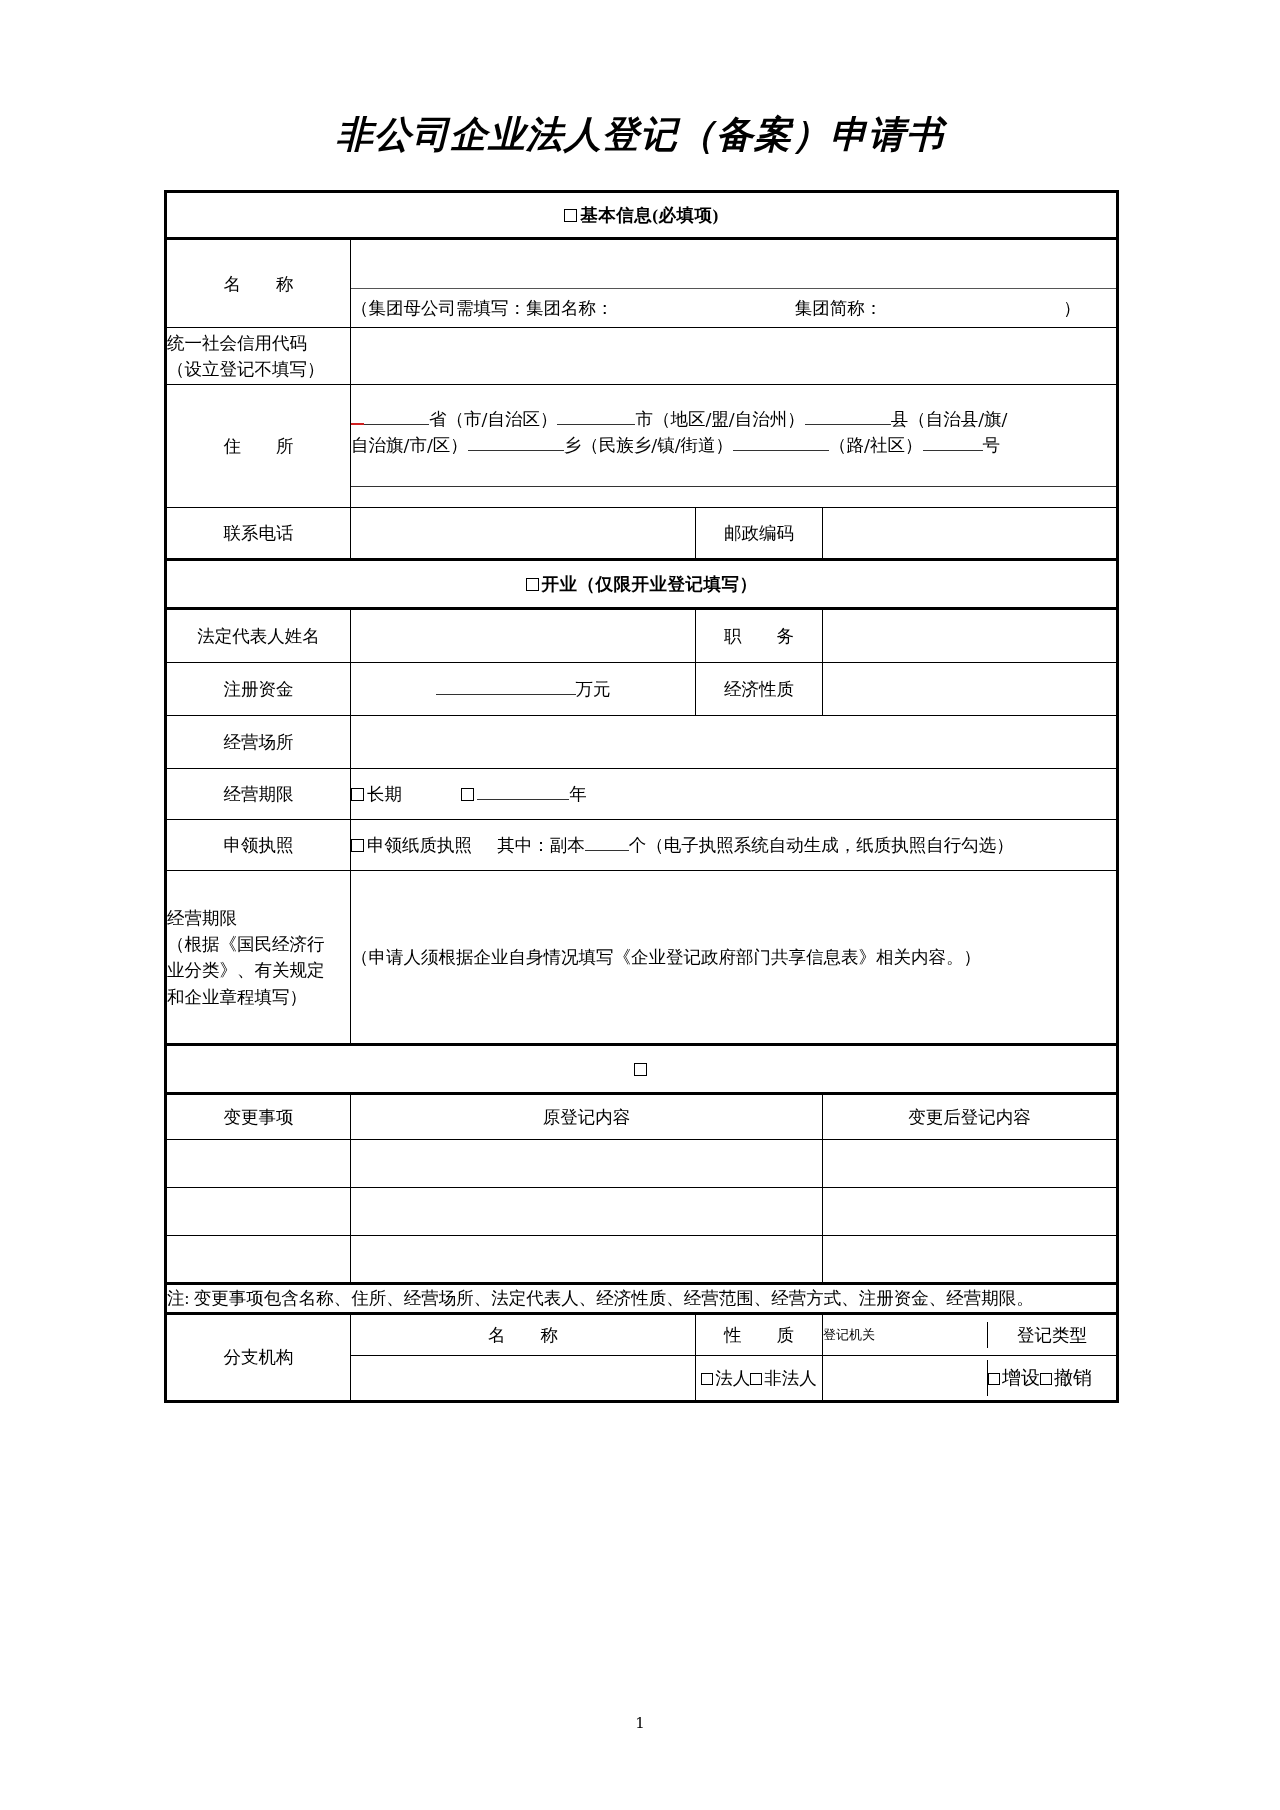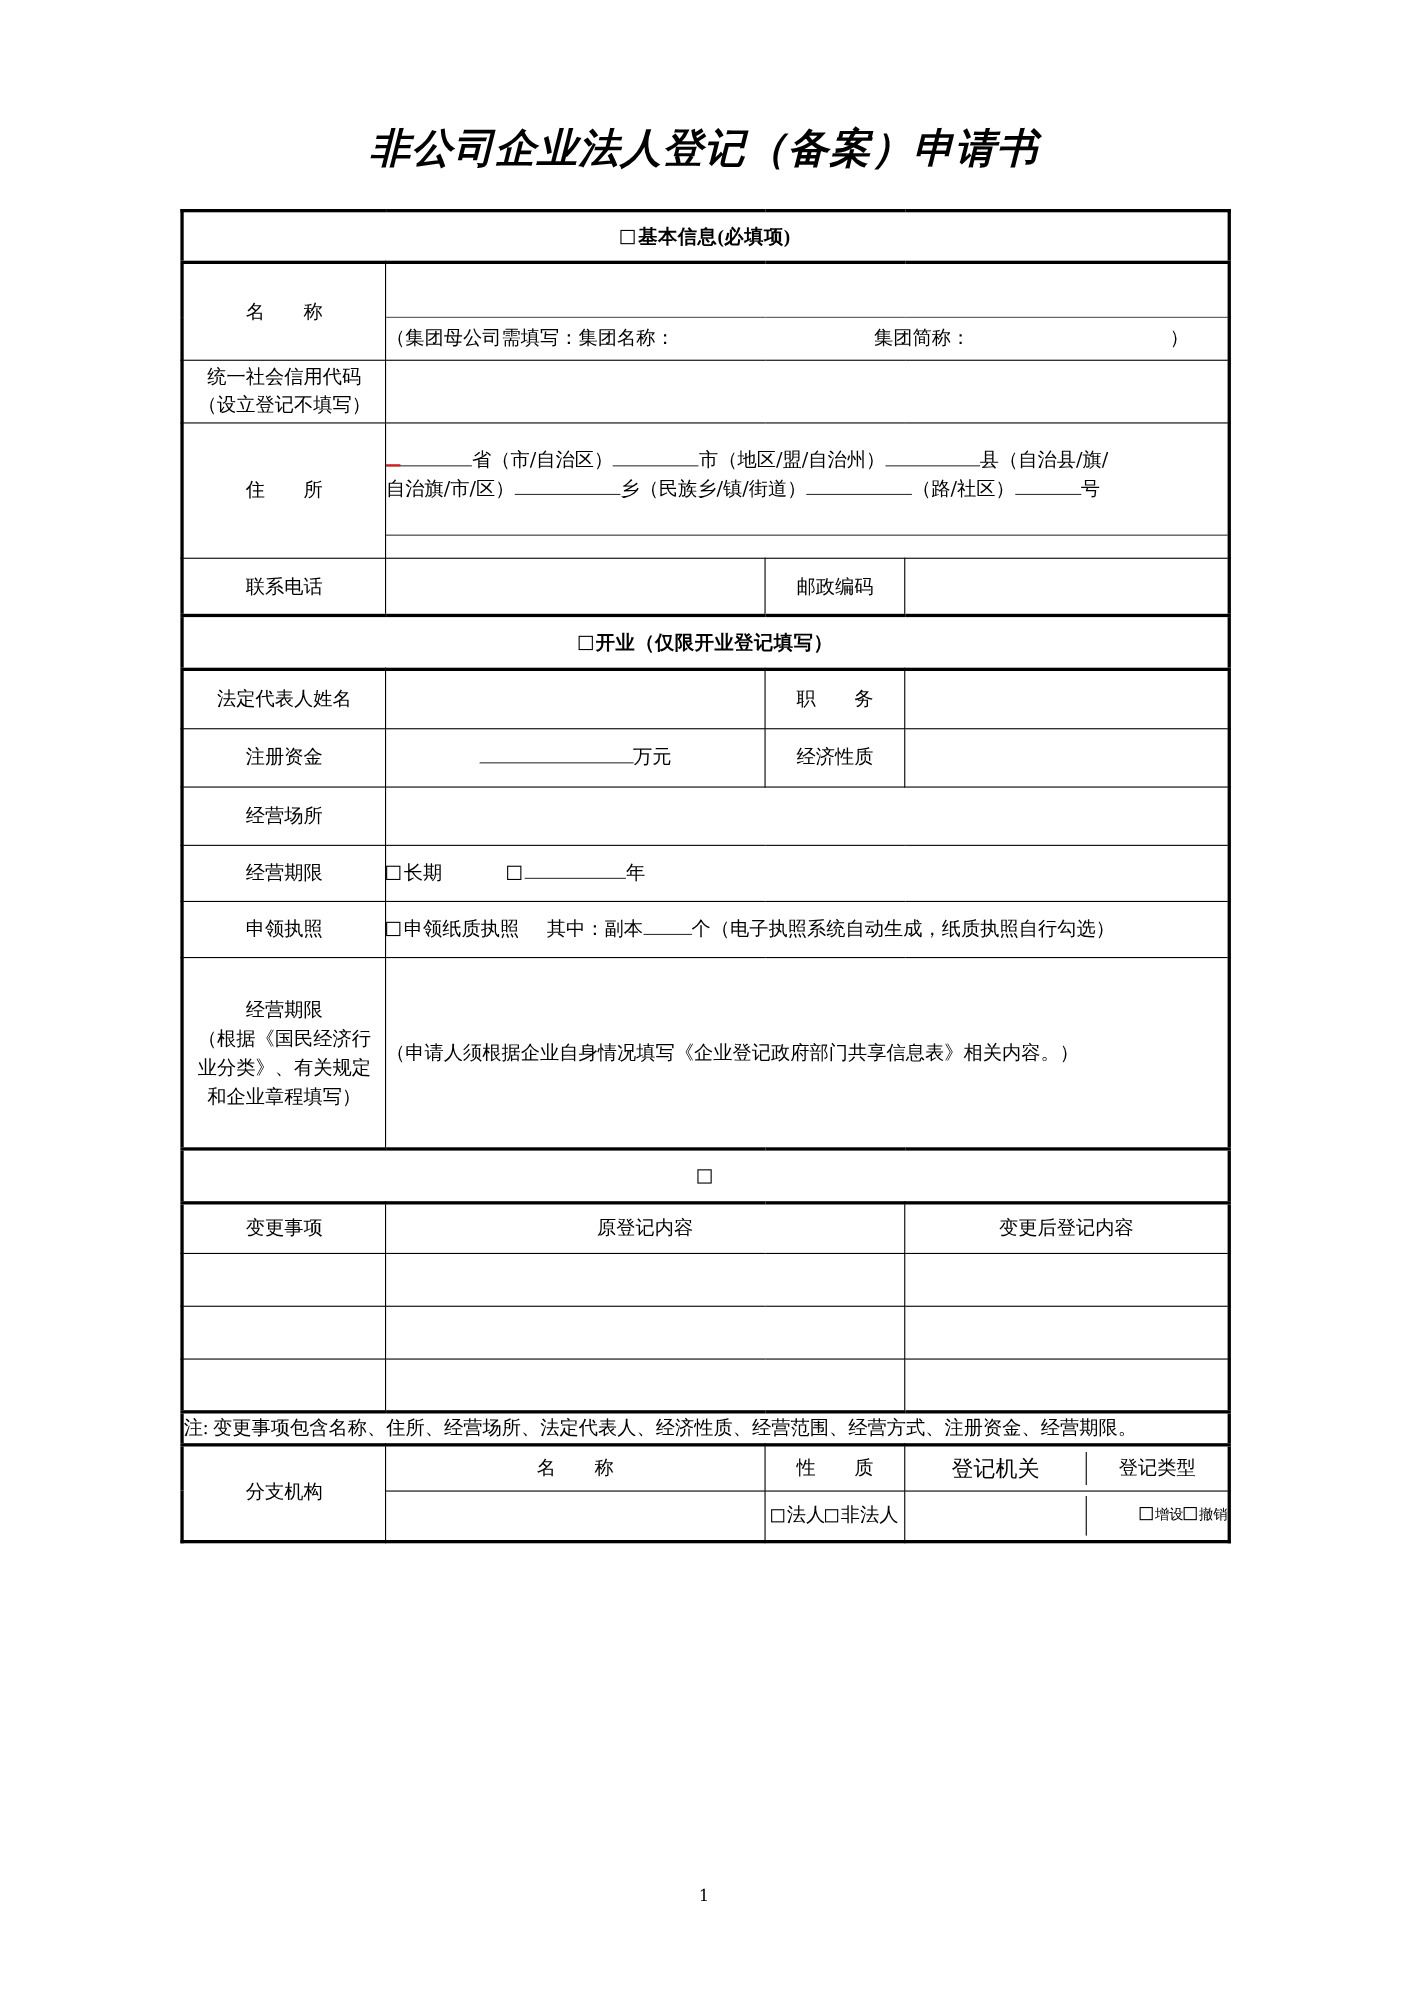--- a/index.html
+++ b/index.html
@@ -65,21 +65,20 @@
     font-weight: 700;
     height: 46px;
     letter-spacing: 0.5px;
   }
   .lbl {
     text-align: center;
     font-size: 17.5px;
     padding: 4px 6px;
   }
   .lbl-multi {
-    text-align: center;
     font-size: 16px;
     line-height: 1.62;
     padding: 6px 4px;
   }
   .cellbody { font-size: 17px; padding: 6px 10px; }
 
   .name-top { height: 48px; border-bottom: 1px solid #555 !important; }
   .name-bottom { height: 38px; }
   .group-line { font-size: 16.5px; padding: 2px 8px; white-space: nowrap; }
 
@@ -297,38 +296,38 @@
       </tr>
 
       <tr>
         <td rowspan="2" class="lbl">分支机构</td>
         <td class="branch-head">名　　称</td>
         <td class="branch-head">性　　质</td>
         <td class="branch-head" style="width:190px">
           <table style="width:100%;border-collapse:collapse;table-layout:fixed">
             <tbody>
                   <tr>
-              <td style="border:none;text-align:center;font-size:20px">登记机关</td>
+              <td style="border:none;text-align:left;font-size:13px">登记机关</td>
               <td style="border:none;border-left:1px solid #000;text-align:center;font-size:17.5px;width:128px">登记类型</td>
             </tr>
           </tbody>
               </table>
         </td>
       </tr>
       <tr>
         <td class="branch-val"></td>
         <td class="branch-val">
           <span class="cb-sm"></span><span>法人</span><span class="cb-sm"></span><span>非法人</span>
         </td>
         <td class="branch-val">
           <table style="width:100%;border-collapse:collapse;table-layout:fixed">
             <tbody>
                   <tr>
               <td style="border:none;height:36px"></td>
-              <td style="border:none;border-left:1px solid #000;text-align:right;font-size:13px;width:128px">
+              <td style="border:none;border-left:1px solid #000;text-align:left;font-size:19px;width:128px">
                 <span class="cb-sm"></span><span>增设</span><span class="cb-sm"></span><span>撤销</span>
               </td>
             </tr>
           </tbody>
               </table>
         </td>
       </tr>
 
     </tbody>
       </table>

